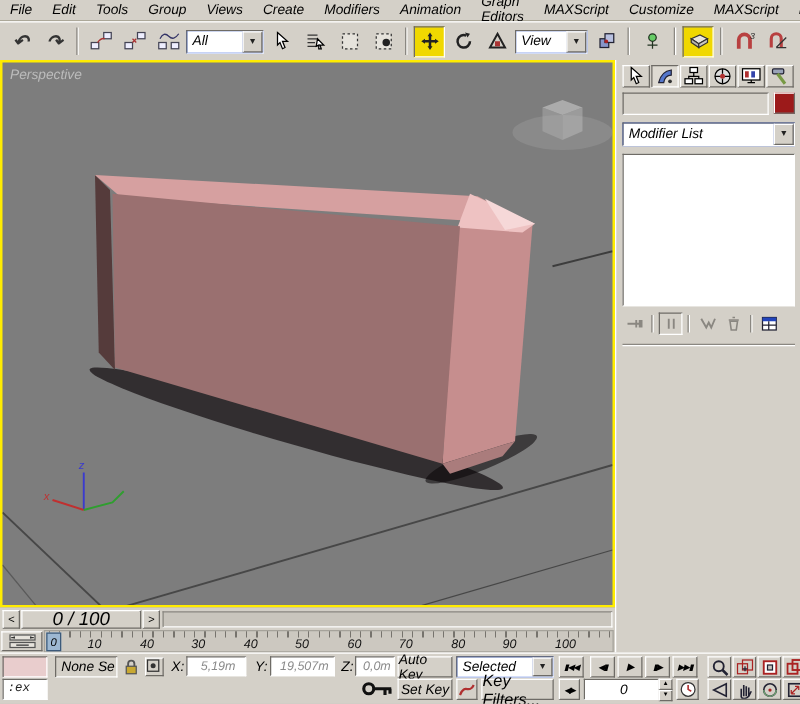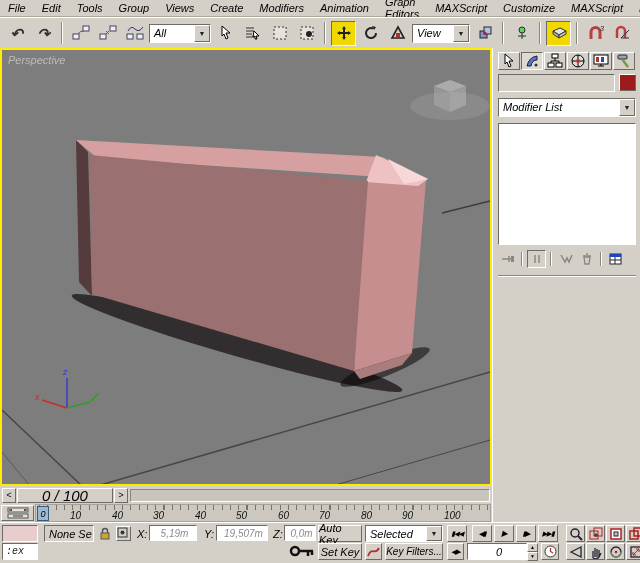--- a/index.html
+++ b/index.html
@@ -83,21 +83,21 @@
     font-family:"Liberation Mono", monospace; font-size:10px; padding:2px 0 0 3px; color:#222; }
   #sel-status { left:44px; top:2px; width:50px; height:17px; padding:2px 0 0 4px; overflow:hidden; white-space:nowrap; }
   #prompt-line { left:44px; top:22px; width:270px; height:16px; padding-top:1px; white-space:nowrap; overflow:hidden; }
   .coord-label { top:5px; font-size:11px; }
   .coord-field { top:2px; height:16px; padding:2px 0 0 3px; color:#8a8a8a; font-size:10px; overflow:hidden; white-space:nowrap; }
   .sb-btn { display:flex; align-items:center; justify-content:center; }
   #autokey-btn,#setkey-btn { left:318px; width:44px; height:17px; font-size:11px; }
   #autokey-btn { top:2px; } #setkey-btn { top:20px; }
   #keymode-combo { left:365px; top:2px; width:78px; height:17px; }
   #tangent-btn { left:365px; top:20px; width:17px; height:17px; }
-  #keyfilters-btn { left:385px; top:20px; width:58px; height:17px; font-size:10px; }
+  #keyfilters-btn { left:385px; top:20px; width:58px; height:17px; font-size:13px; }
   .play-btn { top:2px; width:20px; height:17px; font-size:7px; letter-spacing:-1px; }
   .nav-btn { width:19px; height:17px; }
 </style>
 </head>
 <body>
 
 <div id="app">
 
   <div id="menubar">
     <span class="menu-item">File</span>

